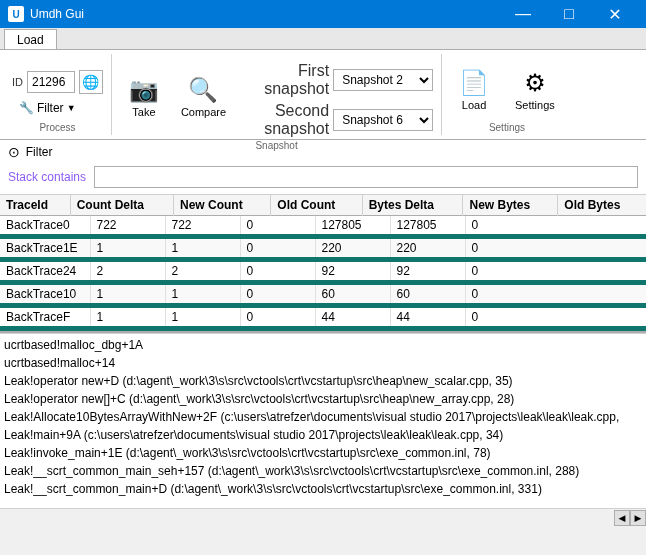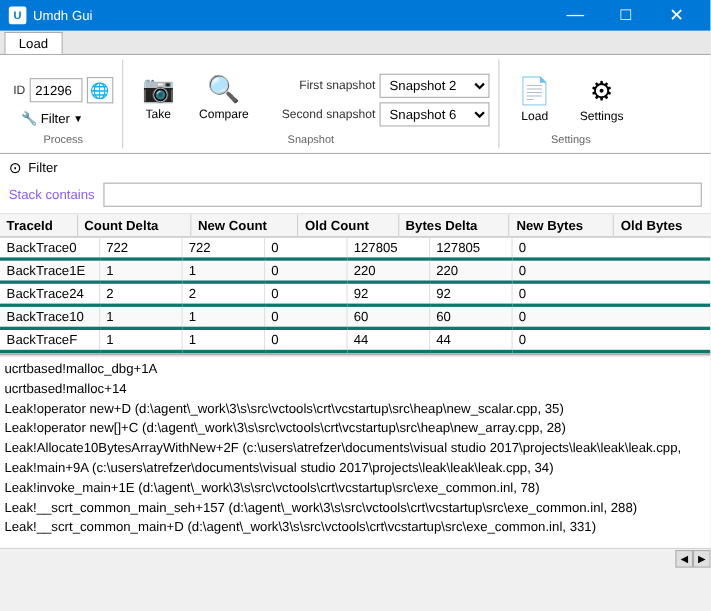--- a/index.html
+++ b/index.html
@@ -127,21 +127,21 @@
       display: flex;
       flex-direction: column;
       gap: 4px;
       padding-top: 6px;
     }
     .snapshot-row {
       display: flex;
       align-items: center;
       gap: 4px;
     }
-    .snapshot-row-label { font-size: 11px; color: #333; width: 90px; text-align: right; margin-left: 12px; }
+    .snapshot-row-label { font-size: 16px; color: #333; width: 90px; text-align: right; }
     .snapshot-select {
       width: 100px;
       height: 22px;
       border: 1px solid #adadad;
       background: white;
       font-size: 12px;
       padding: 0 4px;
     }
     
     
@@ -212,21 +212,21 @@
       text-align: left;
       font-weight: 600;
       font-size: 12px;
       border-right: 1px solid #d0d0d0;
       white-space: nowrap;
     }
     th:last-child { border-right: none; }
     td {
       padding: 2px 6px;
       border-right: 1px solid #e0e0e0;
-      border-bottom: 3px solid #0f766e;
+      border-bottom: 5px solid #0f766e;
       font-size: 12px;
     }
     td:last-child { border-right: none; }
     tbody tr:nth-child(odd) { background: white; }
     tbody tr:nth-child(even) { background: #f9f9f9; }
     
     
     .table-scroll {
       overflow-y: auto;
       max-height: 115px;

